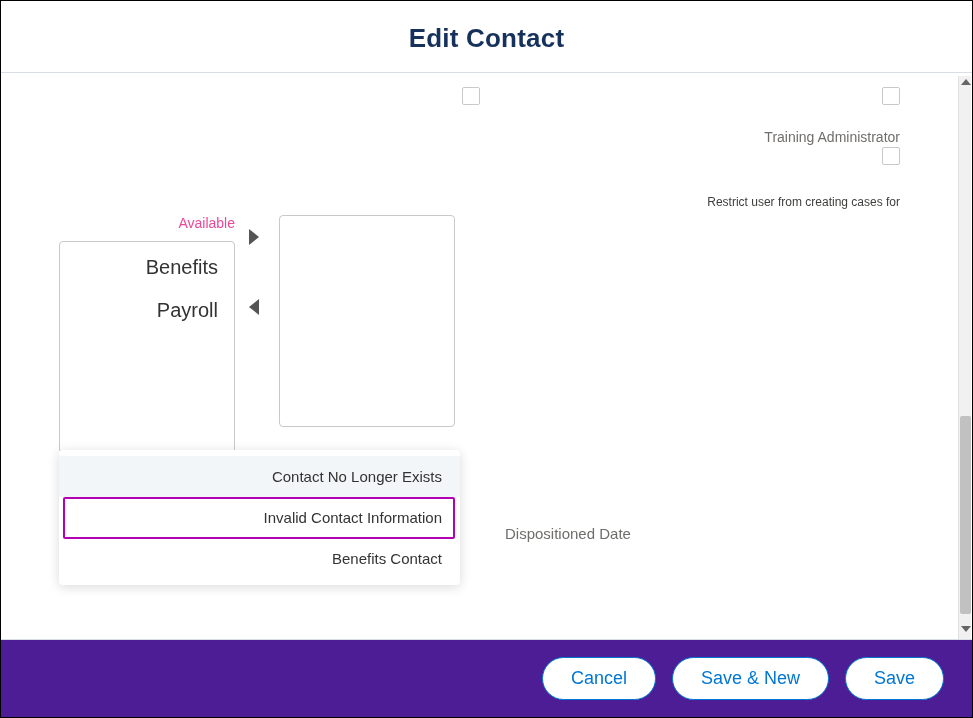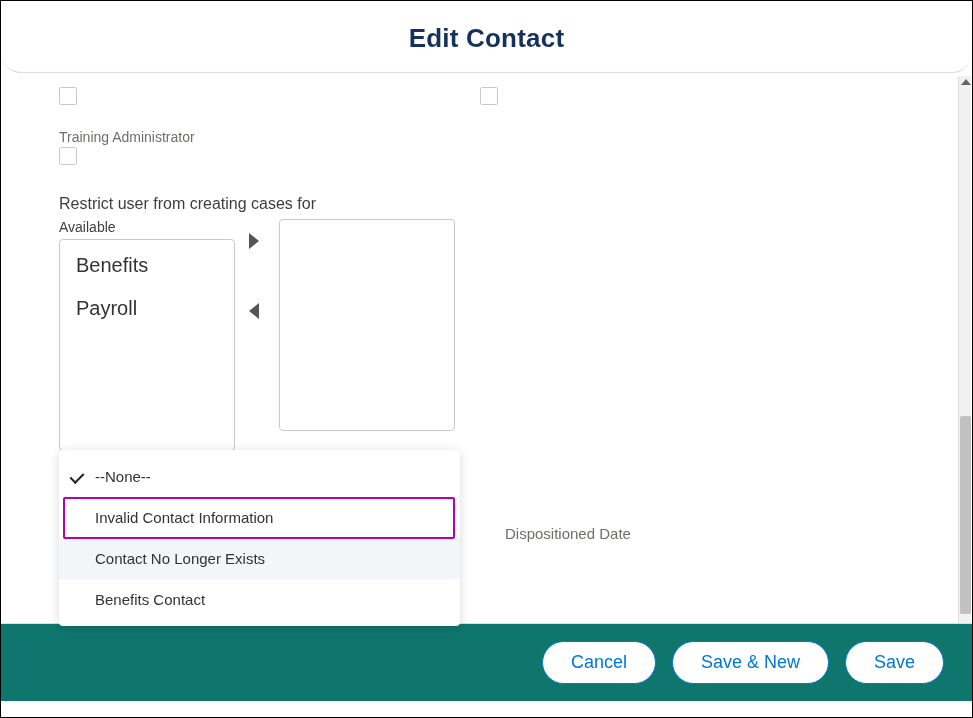--- a/index.html
+++ b/index.html
@@ -3,53 +3,53 @@
 <meta charset="utf-8">
 <style>
   * { box-sizing: border-box; }
   html, body { margin: 0; padding: 0; font-family: "Salesforce Sans", Arial, sans-serif; }
   body { width: 973px; height: 718px; border: 1px solid #000; position: relative; background: #fff; }
 
   .modal-header {
     text-align: center;
     padding: 22px 0 18px;
     border-bottom: 1px solid #d8dde6;
-    border-radius: 20px;
   }
   .modal-header h2 {
     margin: 0;
     font-size: 26px;
     font-weight: 700;
     color: #16325c;
     letter-spacing: 0.2px;
   }
 
   .scroll-area {
     position: absolute;
     top: 75px;
     left: 0;
     right: 14px;
     bottom: 78px;
     overflow: hidden;
     padding: 0 0 0 0;
+    text-align: right;
   }
 
   .content {
     position: relative;
     padding: 0 58px;
     height: 100%;
   }
 
   .field-label {
     font-size: 14px;
     color: #706E6B;
   }
 
   .field-label-strong {
-    font-size: 16px;
+    font-size: 12px;
     color: #3E3E3C;
   }
 
   .two-col {
     display: flex;
     gap: 0;
   }
   .col { flex: 1; }
 
   .partial-top-label {
@@ -75,21 +75,21 @@
   .restrict-header {
     margin-top: 26px;
   }
 
   .duallist {
     display: flex;
     gap: 14px;
     margin-top: 6px;
   }
   .duallist-col { }
-  .duallist-label { font-size: 14px; color: #404040; margin-bottom: 4px; }
+  .duallist-label { font-size: 14px; color: #ec4899; margin-bottom: 10px; }
   .listbox {
     width: 176px;
     height: 212px;
     border: 1px solid #c9c9c9;
     border-radius: 4px;
     padding: 14px 16px;
     font-size: 20px;
     color: #333;
     background: #fff;
   }
@@ -207,29 +207,29 @@
     left: 1px;
     width: 11px;
     top: 340px;
     height: 198px;
     background: #c1c1c1;
     border-radius: 2px;
   }
 
   .footer {
     position: absolute;
-    left: 0; right: 0; bottom: 16px;
+    left: 0; right: 0; bottom: 0;
     border-top: 1px solid #d8dde6;
     height: 78px;
     display:flex;
     align-items:center;
     justify-content:flex-end;
     gap: 16px;
     padding: 0 28px;
-    background:#0f766e;
+    background:#4c1d95;
   }
   .btn {
     border: 1px solid #0176D3;
     color: #0176D3;
     background: #fff;
     border-radius: 22px;
     padding: 10px 28px;
     font-size: 18px;
     cursor: pointer;
   }
@@ -281,23 +281,22 @@
         <div class="arrow-btn">
             <div class="arrow-left"></div>
           </div>
       </div>
       <div class="duallist-col">
         <div class="listbox"></div>
       </div>
     </div>
 
     <div class="dropdown">
-      <div class="dd-item selected">--None--</div>
+      <div class="dd-item hovered">Contact No Longer Exists</div>
       <div class="dd-item">Invalid Contact Information</div>
-      <div class="dd-item hovered">Contact No Longer Exists</div>
       <div class="dd-item">Benefits Contact</div>
     </div>
     <div class="dd-highlight-box"></div>
 
     <div class="dispositioned-date">Dispositioned Date</div>
 
   </div>
 </div>
 
 <div class="scrollbar-track">

